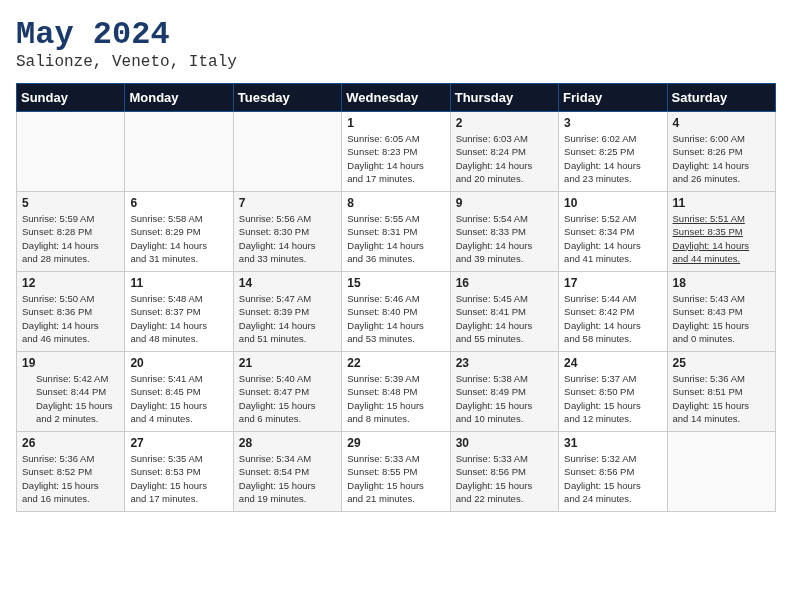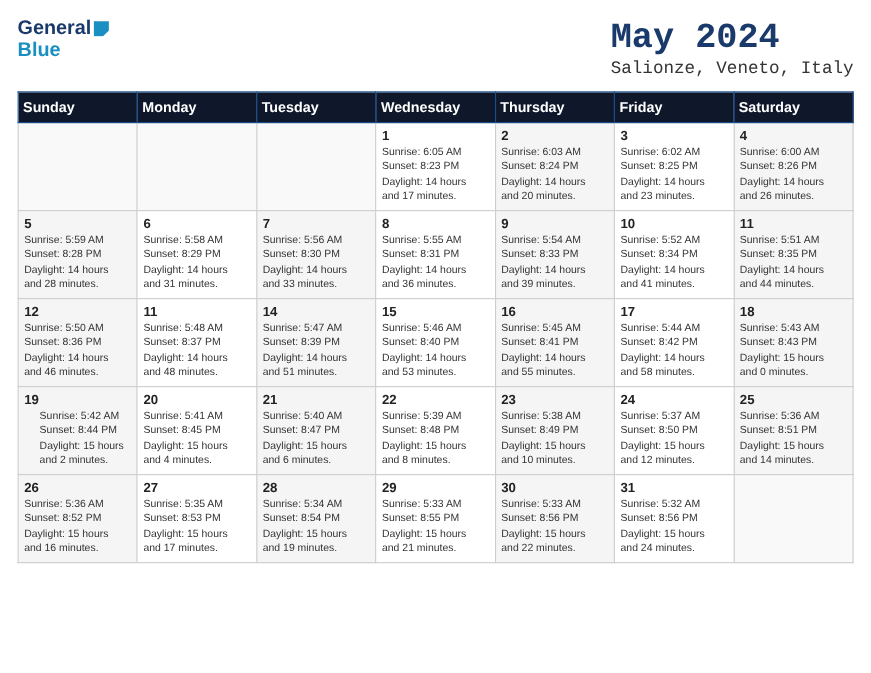--- a/index.html
+++ b/index.html
@@ -88,26 +88,20 @@
       line-height: 1.4;
     }
     .empty-cell {
       background: #f9f9f9 !important;
     }
   </style>
 </head>
 <body>
 
 <div class="header">
-  <div class="logo">
-    <div>
-      <span class="logo-general">General</span><span class="logo-icon"></span>
-    </div>
-    <div class="logo-blue">Blue</div>
-  </div>
   <div class="title-area">
     <div class="month-title">May 2024</div>
     <div class="location">Salionze, Veneto, Italy</div>
   </div>
 </div>
 
 <table class="calendar">
   <thead>
     <tr>
 
@@ -193,21 +187,21 @@
         </td>
         <td>
           <span class="day-num">10</span>
           <div class="day-info" style="white-space: pre-line;">Sunrise: 5:52 AM
 Sunset: 8:34 PM
 Daylight: 14 hours
 and 41 minutes.</div>
         </td>
         <td>
           <span class="day-num">11</span>
-          <div class="day-info" style="white-space: pre-line;">Sunrise: 5:51 AM
+          <div class="day-info" style="white-space: pre-line; text-decoration: underline;">Sunrise: 5:51 AM
 Sunset: 8:35 PM
 Daylight: 14 hours
 and 44 minutes.</div>
         </td>
       </tr>
       <tr>
         <td>
           <span class="day-num">12</span>
           <div class="day-info" style="white-space: pre-line;">Sunrise: 5:50 AM
 Sunset: 8:36 PM

